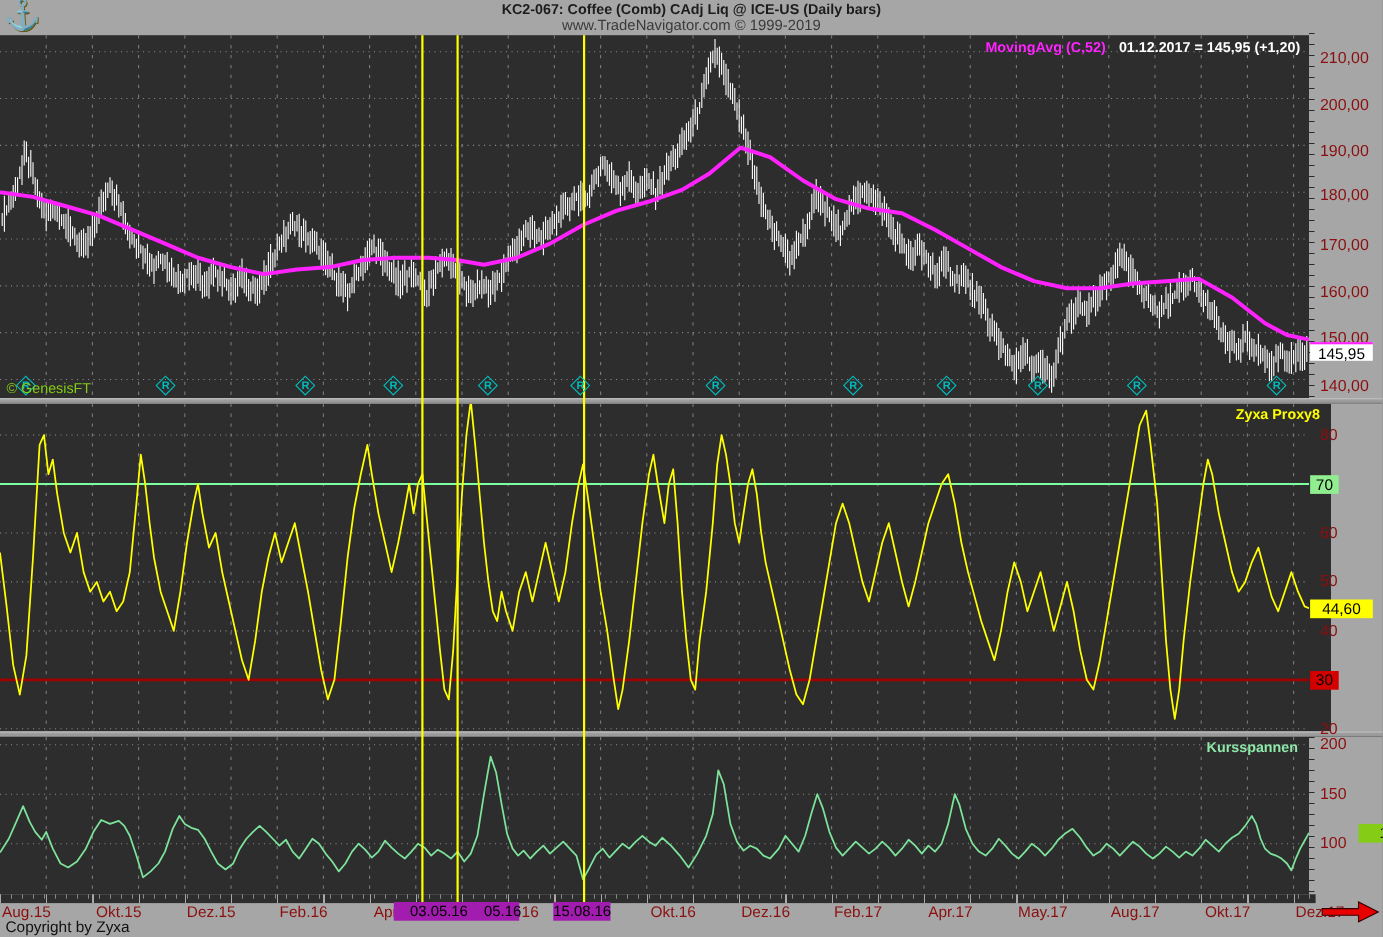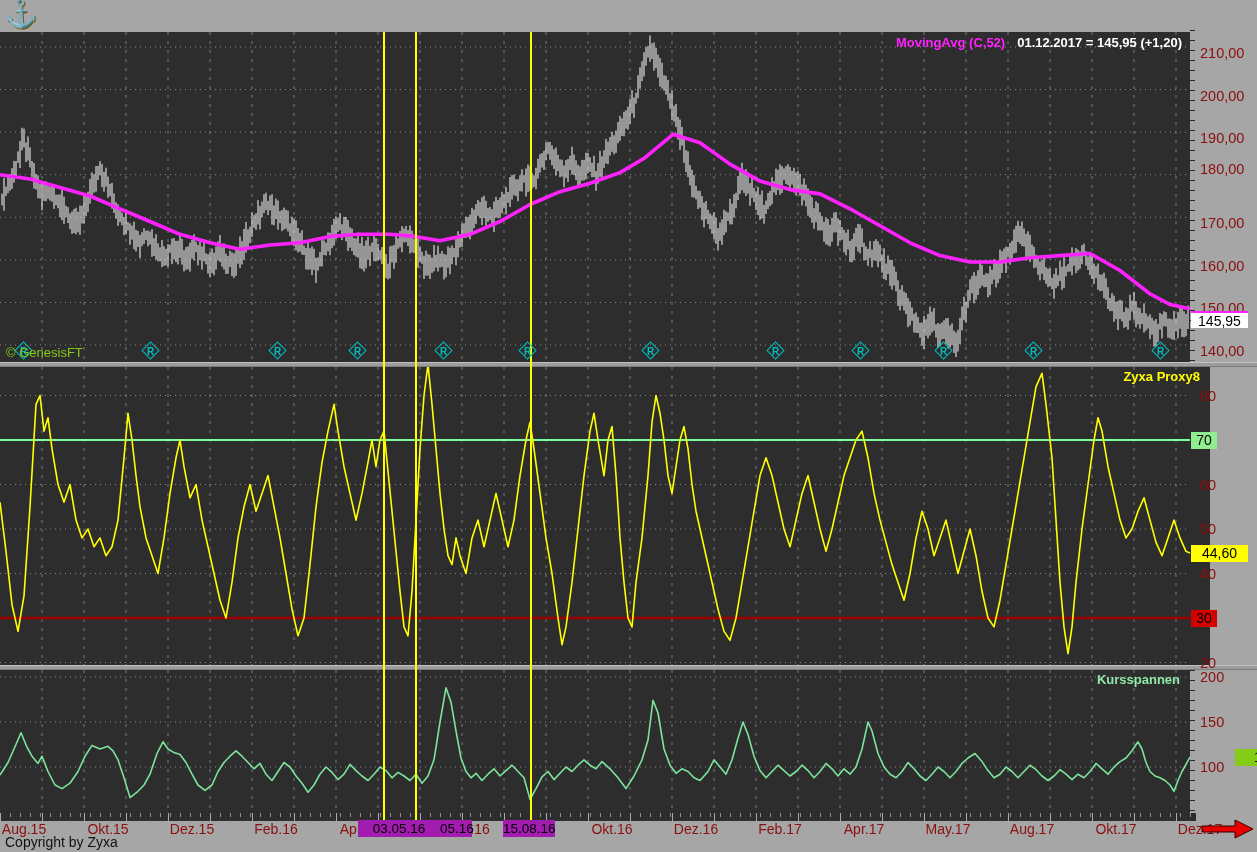--- a/index.html
+++ b/index.html
@@ -35,20 +35,24 @@
   .copyright{position:absolute; left:5px; top:834px; font-size:14px; color:#111; z-index:6;}
   .arrow-svg{position:absolute; left:1201px; top:818px; z-index:10;}
 </style>
 </head>
 <body>
 
 <div class="screen">
 
   <span class="logo">⚓</span>
 
+  <div class="header">
+    <div class="title1">KC2-067:  Coffee (Comb) CAdj Liq @ ICE-US  (Daily bars)</div>
+    <div class="title2">www.TradeNavigator.com © 1999-2019</div>
+  </div>
 
   <div class="panel" id="panel-price" style="top:32px; width:1190px; height:330px;">
     <svg id="svg-price" width="1190" height="330">
         <line x1="42" y1="0" x2="42" y2="330" stroke="#7a7a7a" stroke-width="1" stroke-dasharray="3 6"></line>
         <line x1="84" y1="0" x2="84" y2="330" stroke="#7a7a7a" stroke-width="1" stroke-dasharray="3 6"></line>
         <line x1="126" y1="0" x2="126" y2="330" stroke="#7a7a7a" stroke-width="1" stroke-dasharray="3 6"></line>
         <line x1="168" y1="0" x2="168" y2="330" stroke="#7a7a7a" stroke-width="1" stroke-dasharray="3 6"></line>
         <line x1="210" y1="0" x2="210" y2="330" stroke="#7a7a7a" stroke-width="1" stroke-dasharray="3 6"></line>
         <line x1="252" y1="0" x2="252" y2="330" stroke="#7a7a7a" stroke-width="1" stroke-dasharray="3 6"></line>
         <line x1="294" y1="0" x2="294" y2="330" stroke="#7a7a7a" stroke-width="1" stroke-dasharray="3 6"></line>
@@ -836,21 +840,21 @@
     <polygon points="1,8 34,8 34,2 52,11 34,20 34,14 1,14" fill="#e80000" stroke="#300" stroke-width="1"></polygon>
   </svg>
 
   <div class="copyright">Copyright by Zyxa</div>
 
   <div class="yaxis" id="yaxis">
     <div class="ytick-strip"></div>
   <div class="ylabel" style="top: 15px;">210,00</div>
       <div class="ylabel" style="top: 57.57px;">200,00</div>
       <div class="ylabel" style="top: 100.14px;">190,00</div>
-      <div class="ylabel" style="top: 131px;">180,00</div>
+      <div class="ylabel" style="top: 140px;">180,00</div>
       <div class="ylabel" style="top: 185.28px;">170,00</div>
       <div class="ylabel" style="top: 227.85px;">160,00</div>
       <div class="ylabel" style="top: 270.42px;">150,00</div>
       <div class="ylabel" style="top: 312.99px;">140,00</div>
       <div class="ylabel" style="top: 357.5px;">80</div>
       <div class="ylabel" style="top: 446.5px;">60</div>
       <div class="ylabel" style="top: 491px;">50</div>
       <div class="ylabel" style="top: 535.5px;">40</div>
       <div class="ylabel" style="top: 624.5px;">20</div>
       <div class="ylabel" style="top: 639px;">200</div>

